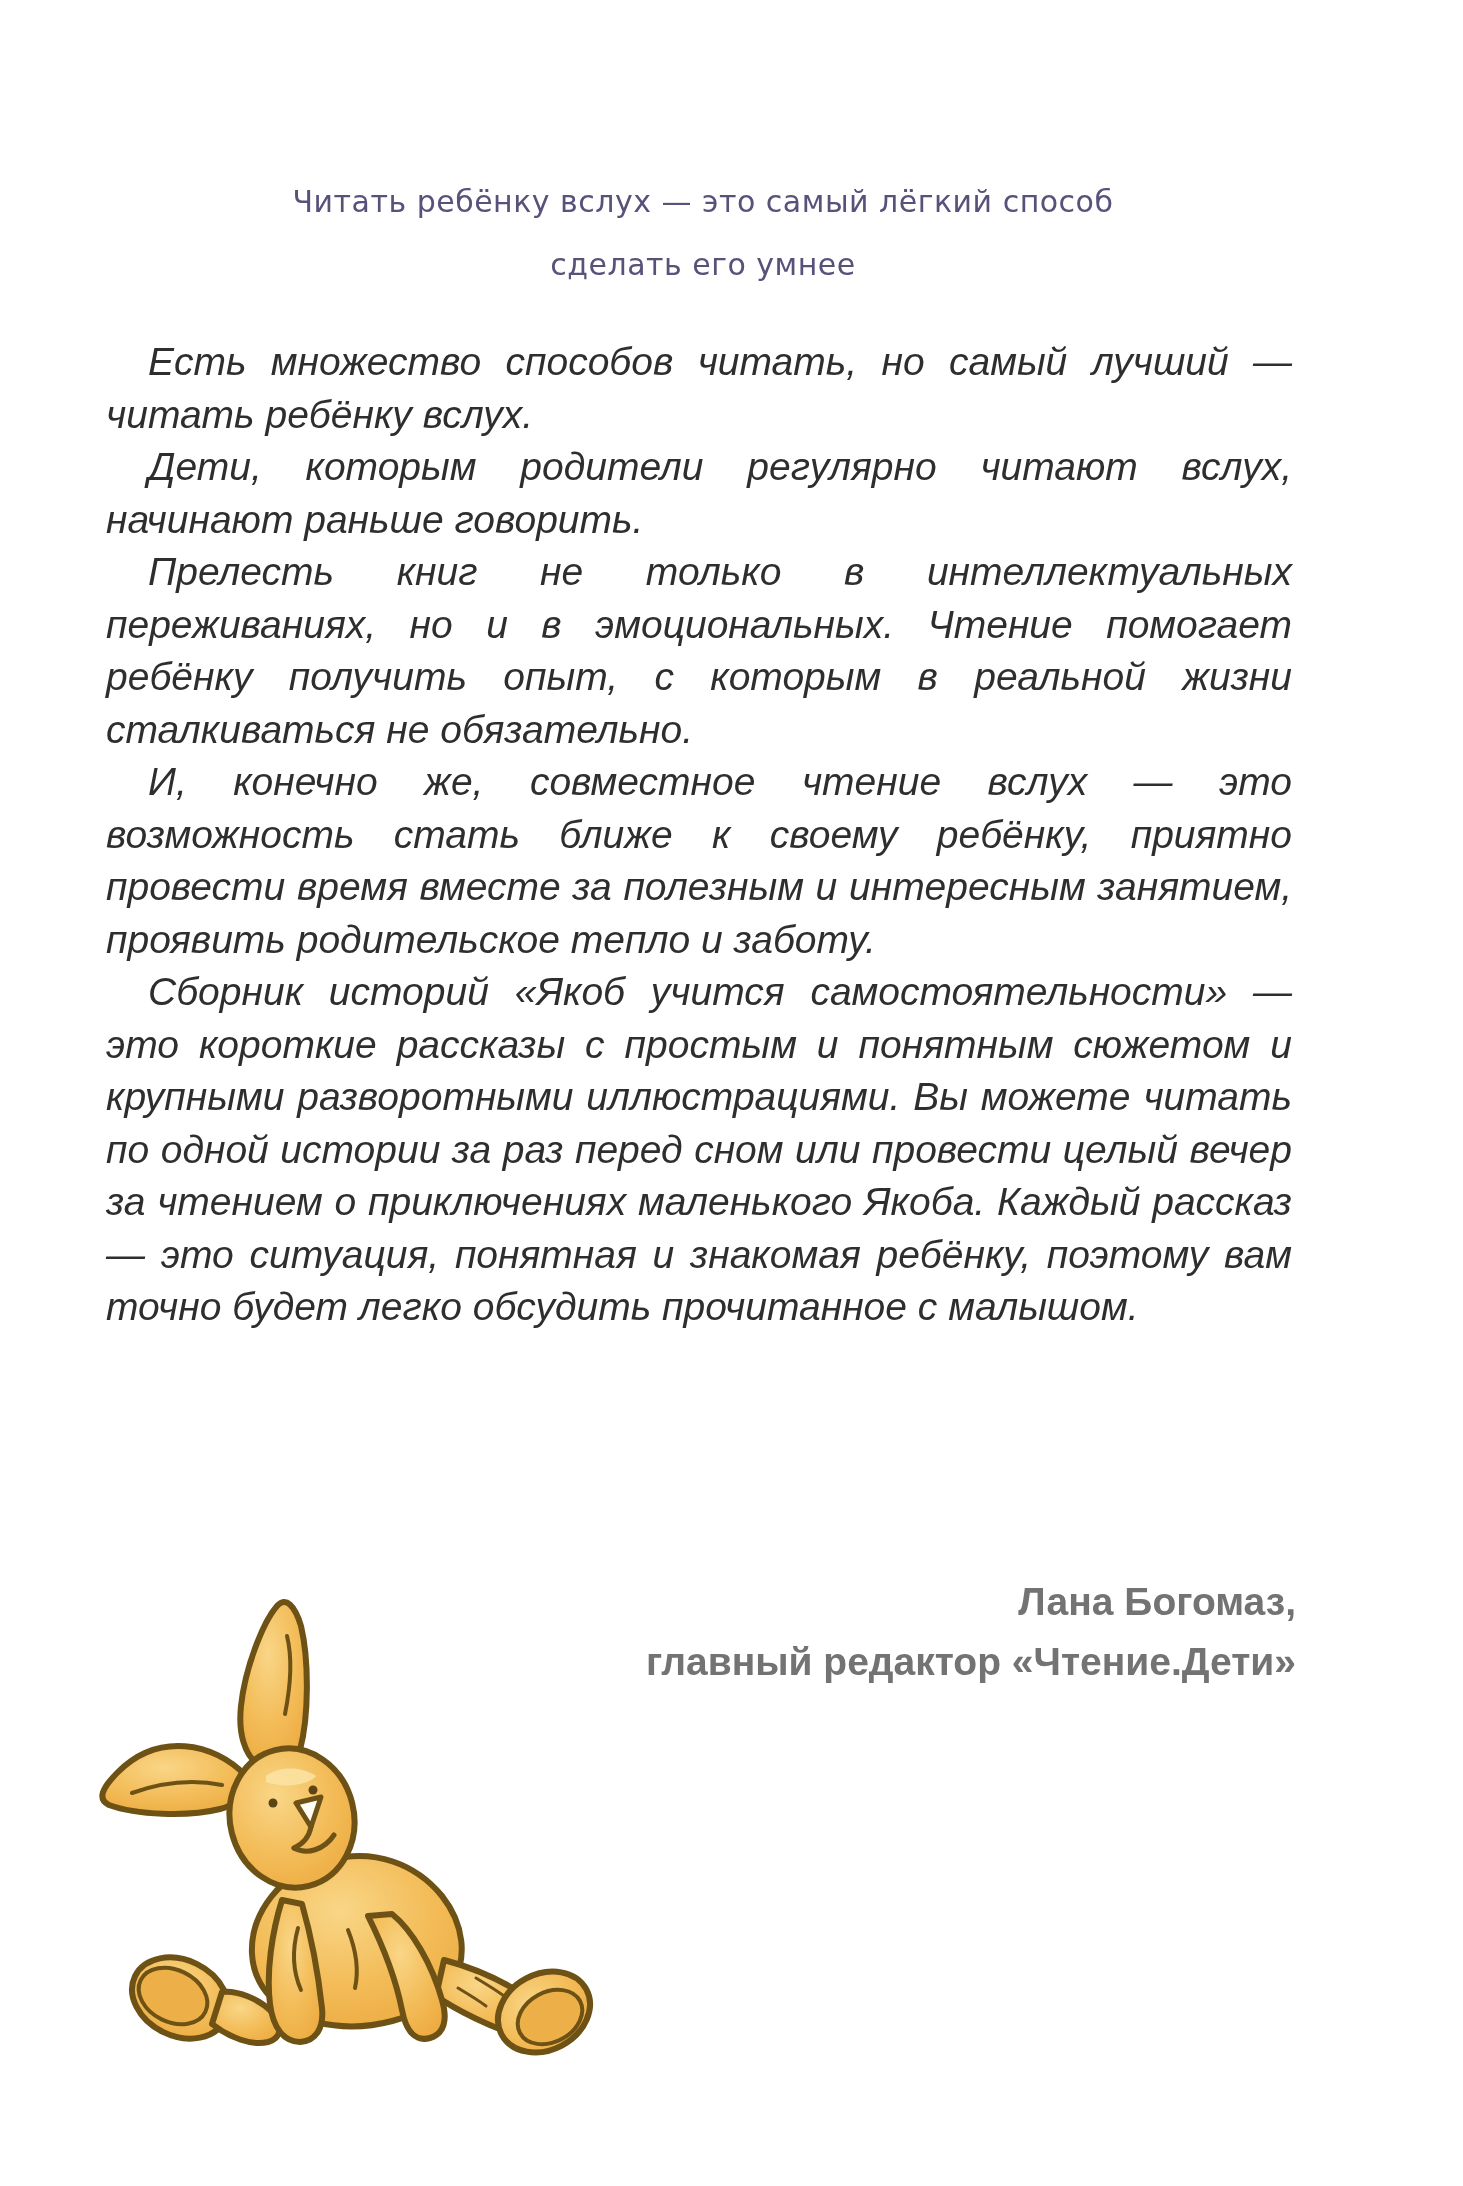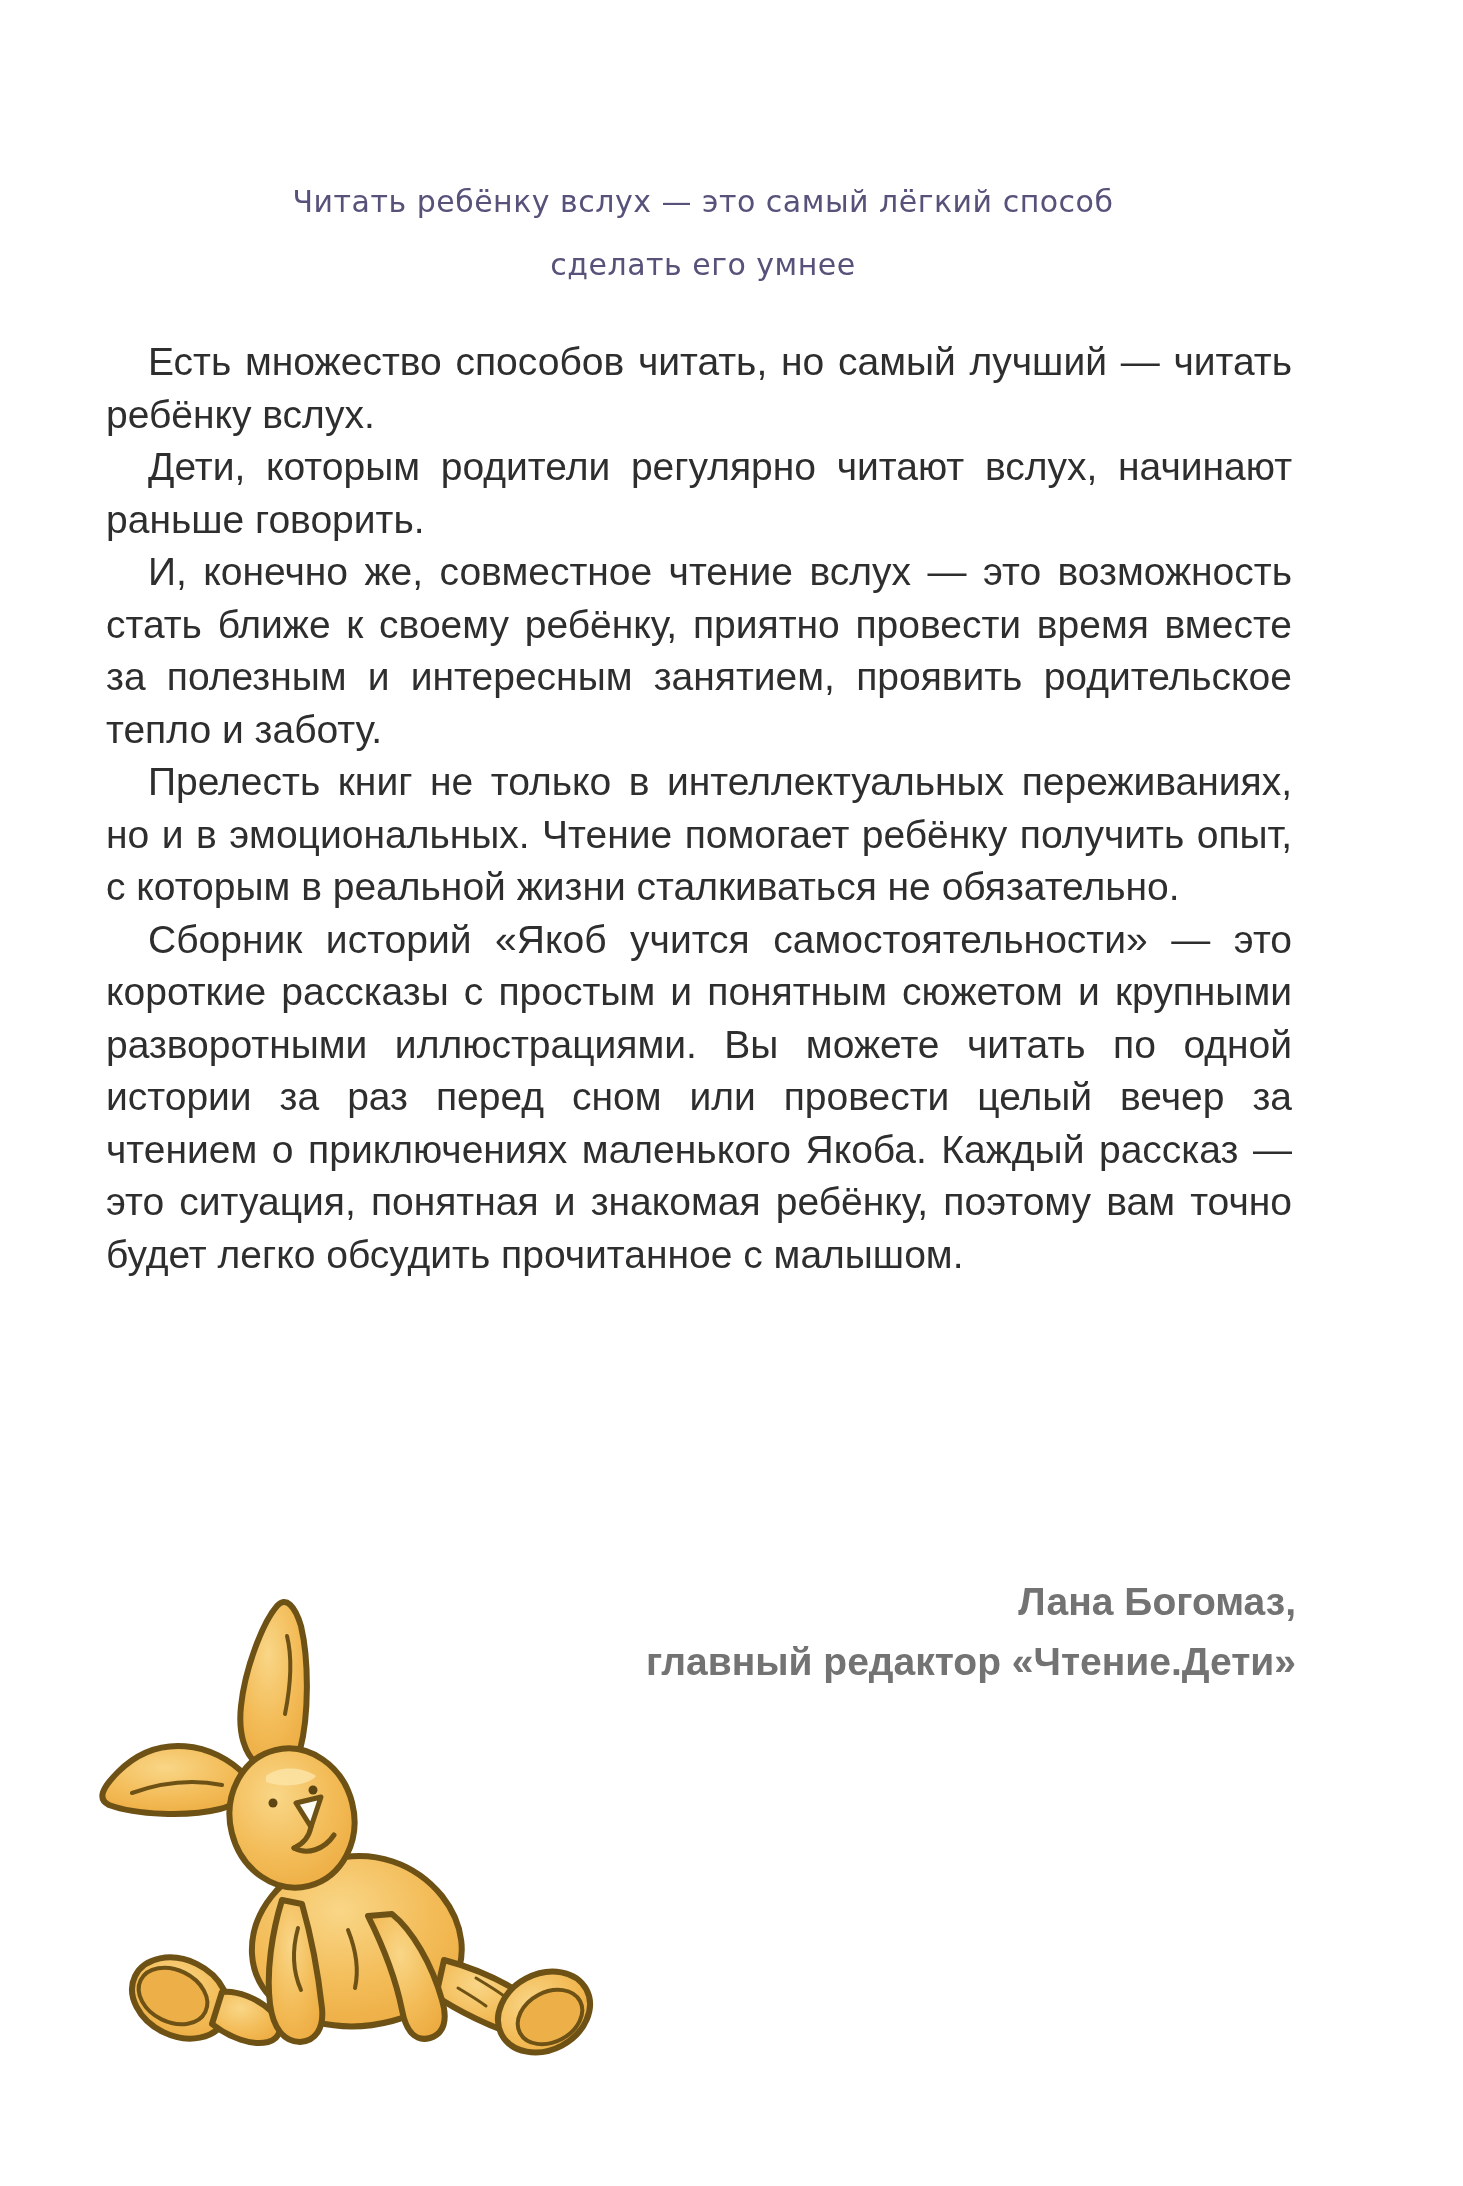--- a/index.html
+++ b/index.html
@@ -38,20 +38,21 @@
     width: 1186px;
     font-family: "Liberation Sans", sans-serif;
     font-size: 39px;
     line-height: 52.5px;
     color: #2e2e2e;
     text-align: justify;
   }
   .body-text p {
     margin: 0;
     text-indent: 42px;
+    font-style: italic;
   }
   .signature {
     position: absolute;
     top: 1572px;
     left: 110px;
     width: 1186px;
     text-align: right;
     font-family: "Liberation Sans", sans-serif;
     font-weight: bold;
     font-size: 39px;
@@ -73,22 +74,22 @@
 <div class="page">
 
   <h1 class="heading">
     <span class="hl">Читать ребёнку вслух — это самый лёгкий способ</span>
     <span class="hl">сделать его умнее</span>
   </h1>
 
   <div class="body-text">
     <p>Есть множество способов читать, но самый лучший — читать ребёнку вслух.</p>
     <p>Дети, которым родители регулярно читают вслух, начинают раньше говорить.</p>
+    <p>Прелесть книг не только в интеллектуальных переживаниях, но и в эмоциональных. Чтение помогает ребёнку получить опыт, с которым в реальной жизни сталкиваться не обязательно.</p>
     <p>И, конечно же, совместное чтение вслух — это возможность стать ближе к своему ребёнку, приятно провести время вместе за полезным и интересным занятием, проявить родительское тепло и заботу.</p>
-    <p>Прелесть книг не только в интеллектуальных переживаниях, но и в эмоциональных. Чтение помогает ребёнку получить опыт, с которым в реальной жизни сталкиваться не обязательно.</p>
     <p>Сборник историй «Якоб учится самостоятельности» — это короткие рассказы с простым и понятным сюжетом и крупными разворотными иллюстрациями. Вы можете читать по одной истории за раз перед сном или провести целый вечер за чтением о приключениях маленького Якоба. Каждый рассказ — это ситуация, понятная и знакомая ребёнку, поэтому вам точно будет легко обсудить прочитанное с малышом.</p>
   </div>
 
   <div class="signature">
     <div>Лана Богомаз,</div>
     <div>главный редактор «Чтение.Дети»</div>
   </div>
 
   <div class="bunny">
     <svg viewBox="0 0 502 482" xmlns="http://www.w3.org/2000/svg">

